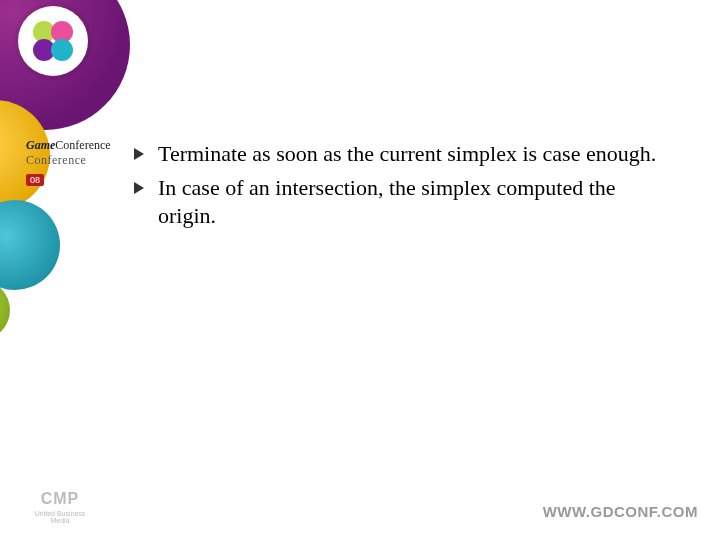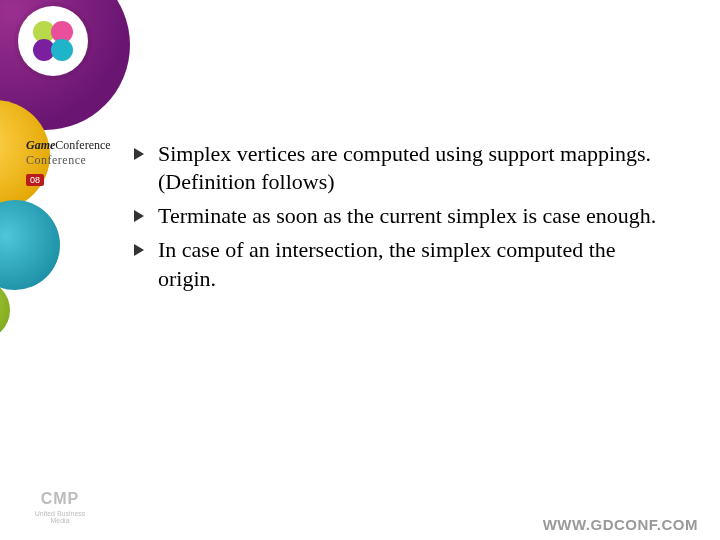--- a/index.html
+++ b/index.html
@@ -32,21 +32,21 @@
     width: 0; height: 0;
     border-top: 6px solid transparent;
     border-bottom: 6px solid transparent;
     border-left: 10px solid #333;
   }
 
   .cmp-logo { position: absolute; left: 30px; bottom: 16px; width: 60px; text-align: center; }
   .cmp-logo .mark { font-family: Arial, sans-serif; font-size: 16px; font-weight: bold; color: #bcbcbc; letter-spacing: 1px; }
   .cmp-logo .sub { font-family: Arial, sans-serif; font-size: 7px; color: #bcbcbc; margin-top: 2px; }
 
-  .footer-url { position: absolute; right: 22px; bottom: 7px; font-family: Arial, Helvetica, sans-serif; font-weight: bold; font-size: 15px; letter-spacing: 0.5px; color: #9a9a9a; }
+  .footer-url { position: absolute; right: 22px; bottom: 20px; font-family: Arial, Helvetica, sans-serif; font-weight: bold; font-size: 15px; letter-spacing: 0.5px; color: #9a9a9a; }
 </style>
 </head>
 <body>
 
 <div class="slide">
 
   <div class="edge-art">
     <div class="blob b1"></div>
     <div class="blob b2"></div>
     <div class="blob b3"></div>
@@ -66,21 +66,20 @@
   <div class="gdc-badge">
     <div class="line1">
       <span class="ital">Game</span><span>Conference</span>
     </div>
     <div class="line2">Conference</div>
     <span class="yr">08</span>
   </div>
 
 
   <ul class="bullets">
-    <li><span>Simplex vertices are computed using support mappings. (Definition follows)</span></li>
     <li><span>Terminate as soon as the current simplex is case enough.</span></li>
     <li><span>In case of an intersection, the simplex computed the origin.</span></li>
   </ul>
 
   <div class="cmp-logo">
     <div class="mark">CMP</div>
     <div class="sub">United Business Media</div>
   </div>
 
   <div class="footer-url">WWW.GDCONF.COM</div>

